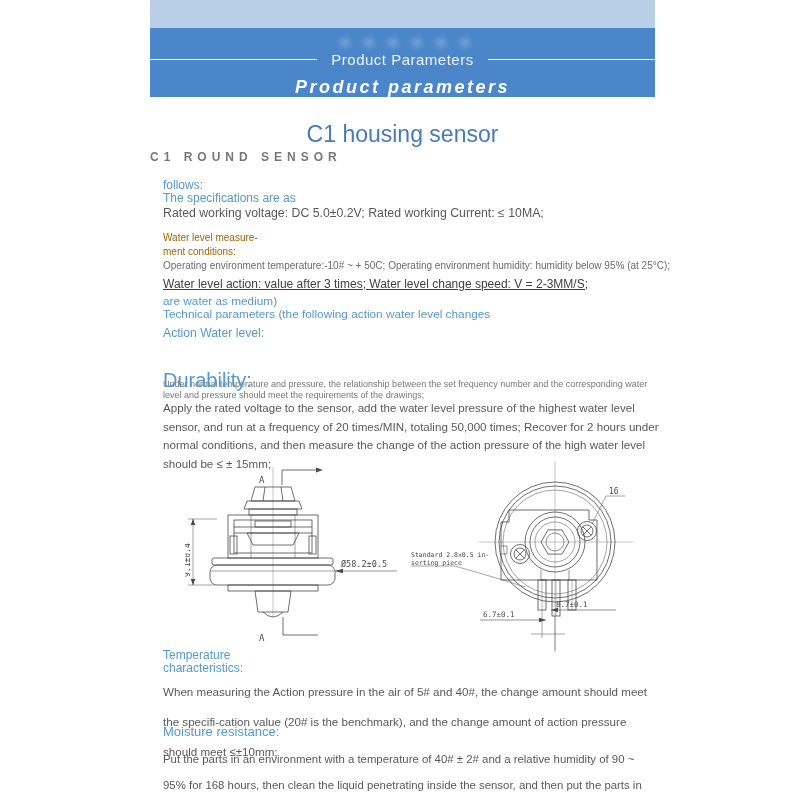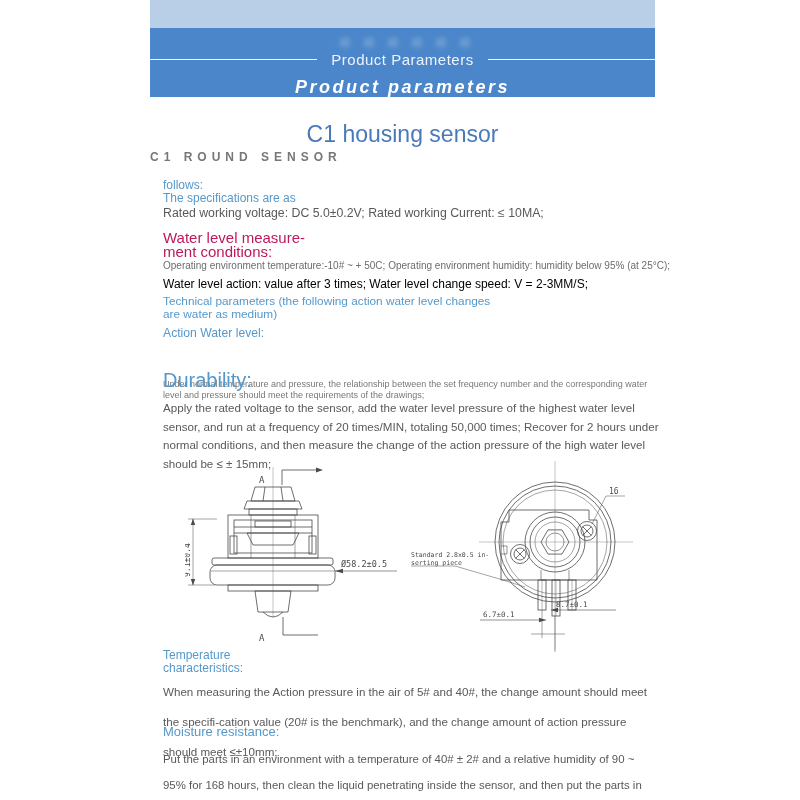--- a/index.html
+++ b/index.html
@@ -21,27 +21,27 @@
 
   
   .product-title { position:absolute; top:121px; left:150px; width:505px; text-align:center;
     font-size:23px; color:#4a79ba; }
   .product-subtitle { position:absolute; top:150px; left:150px; width:505px; text-align:left;
     font-size:12px; font-weight:bold; letter-spacing:5px; color:#76777b; }
 
   
   .blk { position:absolute; left:163px; width:497px; }
   .h-blue { color:#5598cb; font-size:12px; line-height:12.5px; }
-  .h-blue-lg { color:#be185d; font-size:15px; line-height:14px; }
+  .h-blue-lg { color:#a16207; font-size:10px; line-height:14px; }
   .body-txt { color:#58595b; font-size:12.3px; }
   .t-specs-h    { top:179px; }
   .t-specs-b    { top:206px; }
   .t-water-h    { top:231px; }
   .t-water-b1   { top:260px; font-size:10px; color:#6b6c6e; white-space:nowrap; }
-  .t-water-b2   { top:277px; font-size:12px; color:#000000; }
+  .t-water-b2   { top:277px; font-size:12px; color:#404040;text-decoration:underline; }
   .t-tech-h     { top:295px; font-size:11.8px; }
   .t-action-h   { top:327px; font-size:12.2px; }
   .t-action-b   { top:347px; font-size:9px; line-height:10.5px; color:#77787a;margin-top:32px; }
   .t-dur-h      { top:369px; font-size:20px; line-height:22px; }
   .t-dur-b      { top:399px; font-size:11.6px; line-height:18.5px; }
   .t-temp-h     { top:649px; }
   .t-temp-b     { top:677px; font-size:11.6px; line-height:30px; }
   .t-moist-h    { top:726px; font-size:13px; }
   .t-moist-b    { top:747px; font-size:11.4px; line-height:25.5px; }
 
@@ -76,22 +76,22 @@
   <div class="blk body-txt t-specs-b">Rated working voltage: DC 5.0±0.2V; Rated working Current: ≤ 10MA;</div>
 
   <div class="blk h-blue-lg t-water-h">
     <div>Water level measure-</div>
     <div>ment conditions:</div>
   </div>
   <div class="blk t-water-b1">Operating environment temperature:-10# ~ + 50C; Operating environment humidity: humidity below 95% (at 25°C);</div>
   <div class="blk t-water-b2">Water level action: value after 3 times; Water level change speed: V = 2-3MM/S;</div>
 
   <div class="blk h-blue t-tech-h">
+    <div>are water as medium)</div>
     <div>Technical parameters (the following action water level changes</div>
-    <div>are water as medium)</div>
   </div>
 
   <div class="blk h-blue t-action-h">Action Water level:</div>
   <div class="blk t-action-b">Under normal temperature and pressure, the relationship between the set frequency number and the corresponding water level and pressure should meet the requirements of the drawings;</div>
 
   <div class="blk h-blue t-dur-h">Durability:</div>
   <div class="blk t-dur-b body-txt">Apply the rated voltage to the sensor, add the water level pressure of the highest water level sensor, and run at a frequency of 20 times/MIN, totaling 50,000 times; Recover for 2 hours under normal conditions, and then measure the change of the action pressure of the high water level should be ≤ ± 15mm;</div>
 
   <svg class="svg-left" viewBox="0 0 215 195">
     <g stroke="#4a4a4a" fill="none" stroke-width="0.8">

